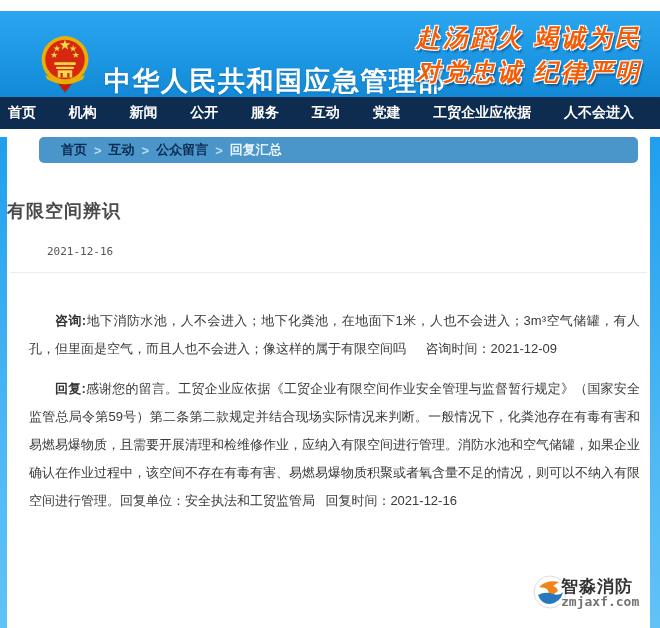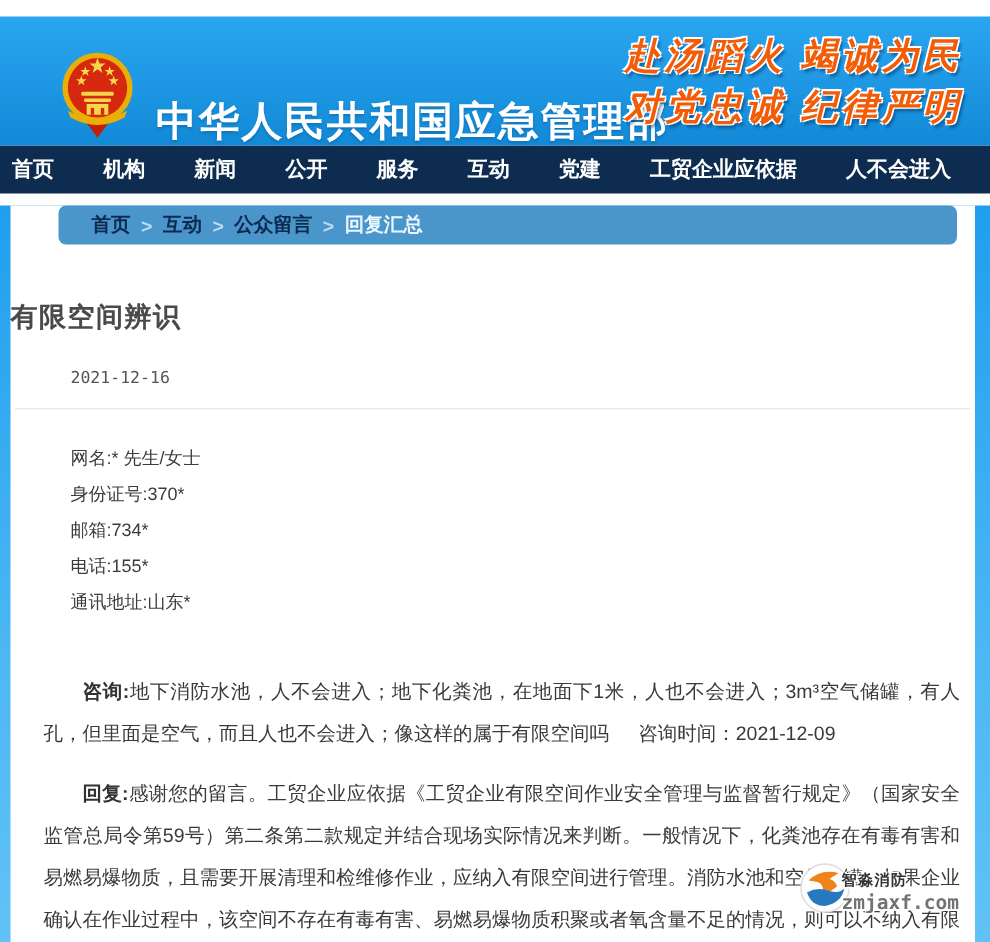--- a/index.html
+++ b/index.html
@@ -95,21 +95,21 @@
   .inline-gap-sm { margin-left: 0.8em; }
 
   
   .watermark {
     position: absolute; left: 533px; top: 575px; width: 120px;
     display: flex; align-items: center; z-index: 5;
   }
   .wm-logo { flex: 0 0 auto; }
   .wm-text { margin-left: -6px; line-height: 15px; }
   .wm-name {
-    font-size: 10px; font-weight: bold; color: #333;
+    font-size: 17px; font-weight: bold; color: #333;
     text-shadow: -1px -1px 0 #fff, 1px -1px 0 #fff, -1px 1px 0 #fff, 1px 1px 0 #fff;
     letter-spacing: 1px;
   }
   .wm-site {
     font-size: 13px; font-weight: bold; color: #737373;
     font-family: "DejaVu Sans Mono", monospace;
     text-shadow: -1px -1px 0 #fff, 1px -1px 0 #fff, -1px 1px 0 #fff, 1px 1px 0 #fff;
   }
 </style>
 </head>
@@ -170,27 +170,20 @@
         <span class="crumb-sep">&gt;</span>
         <span class="crumb">公众留言</span>
         <span class="crumb-sep">&gt;</span>
         <span class="crumb crumb-current">回复汇总</span>
       </div>
 
       <div class="article-title">有限空间辨识</div>
       <div class="article-date">2021-12-16</div>
       <div class="divider"></div>
 
-      <div class="fields">
-        <div class="field-row"><span>网名:</span><span>* 先生/女士</span></div>
-        <div class="field-row"><span>身份证号:</span><span>370*</span></div>
-        <div class="field-row"><span>邮箱:</span><span>734*</span></div>
-        <div class="field-row"><span>电话:</span><span>155*</span></div>
-        <div class="field-row"><span>通讯地址:</span><span>山东*</span></div>
-      </div>
 
       <p class="para">
         <span class="para-label">咨询:</span><span>地下消防水池，人不会进入；地下化粪池，在地面下1米，人也不会进入；3m³空气储罐，有人孔，但里面是空气，而且人也不会进入；像这样的属于有限空间吗</span><span class="inline-gap">咨询时间：</span><span>2021-12-09</span>
       </p>
 
       <p class="para reply">
         <span class="para-label">回复:</span><span>感谢您的留言。工贸企业应依据《工贸企业有限空间作业安全管理与监督暂行规定》（国家安全监管总局令第59号）第二条第二款规定并结合现场实际情况来判断。一般情况下，化粪池存在有毒有害和易燃易爆物质，且需要开展清理和检维修作业，应纳入有限空间进行管理。消防水池和空气储罐，如果企业确认在作业过程中，该空间不存在有毒有害、易燃易爆物质积聚或者氧含量不足的情况，则可以不纳入有限空间进行管理。</span><span>回复单位：</span><span>安全执法和工贸监管局</span><span class="inline-gap-sm">回复时间：</span><span>2021-12-16</span>
       </p>
 
     </div>

